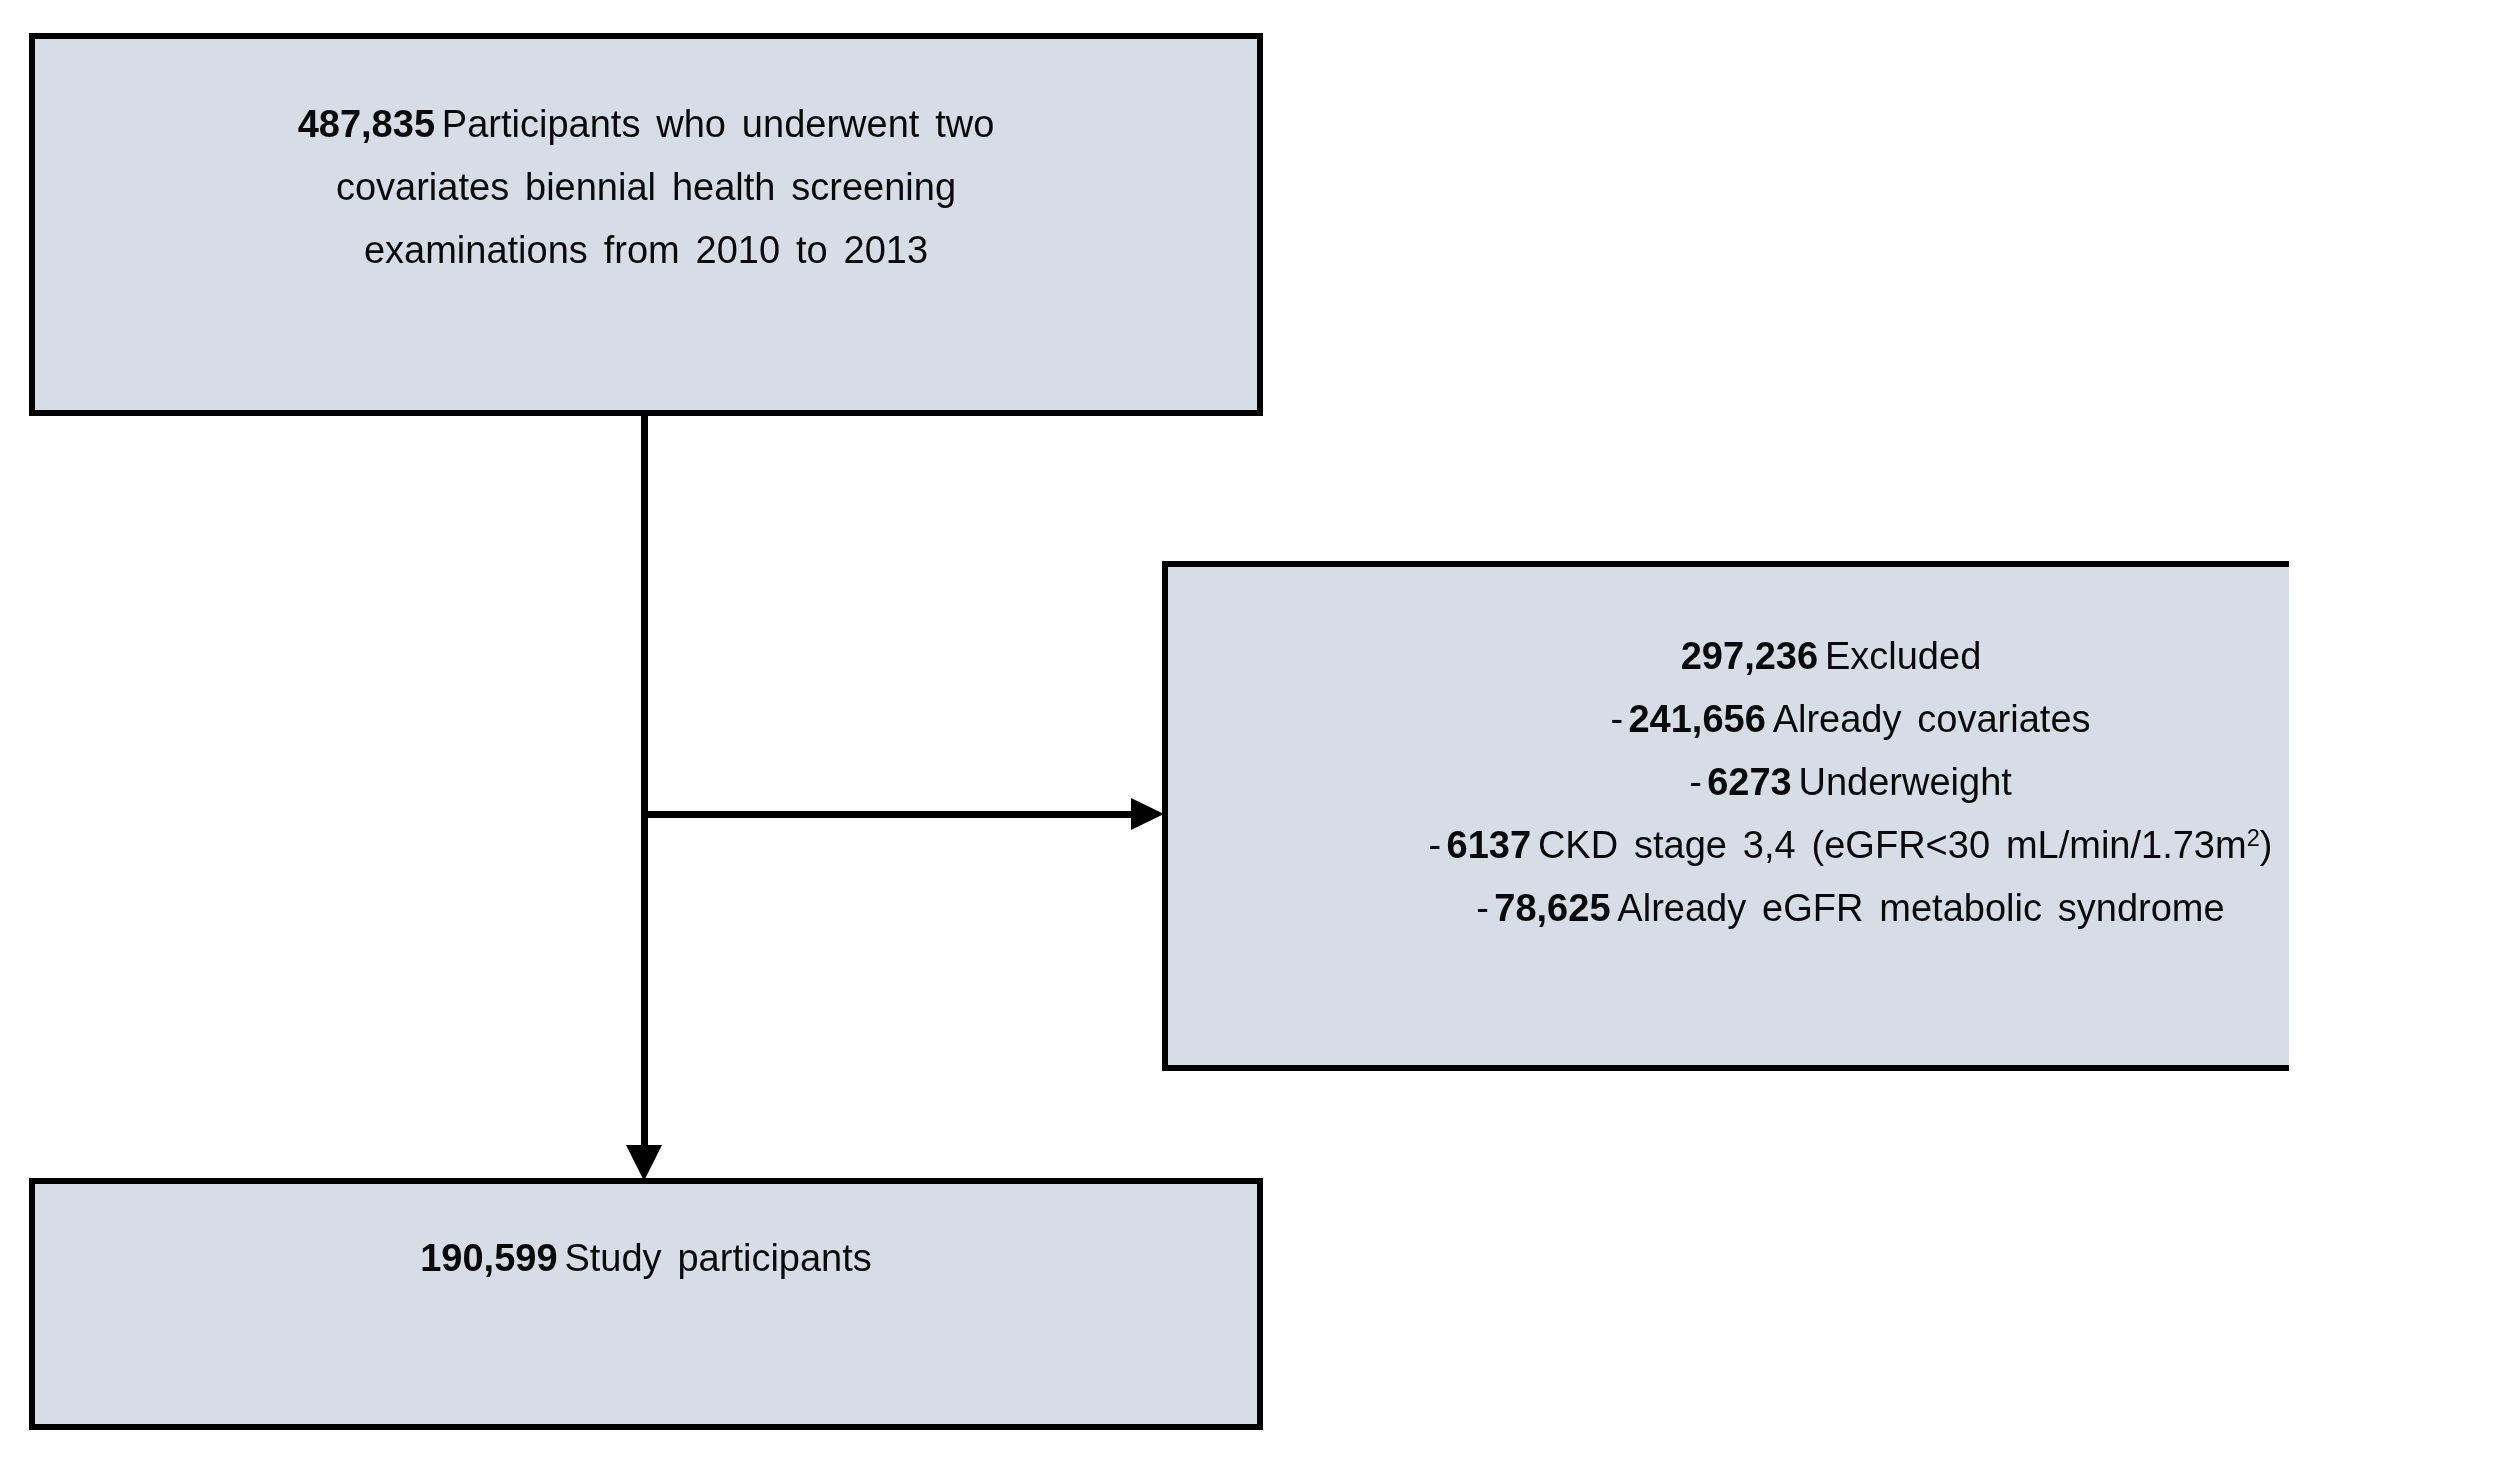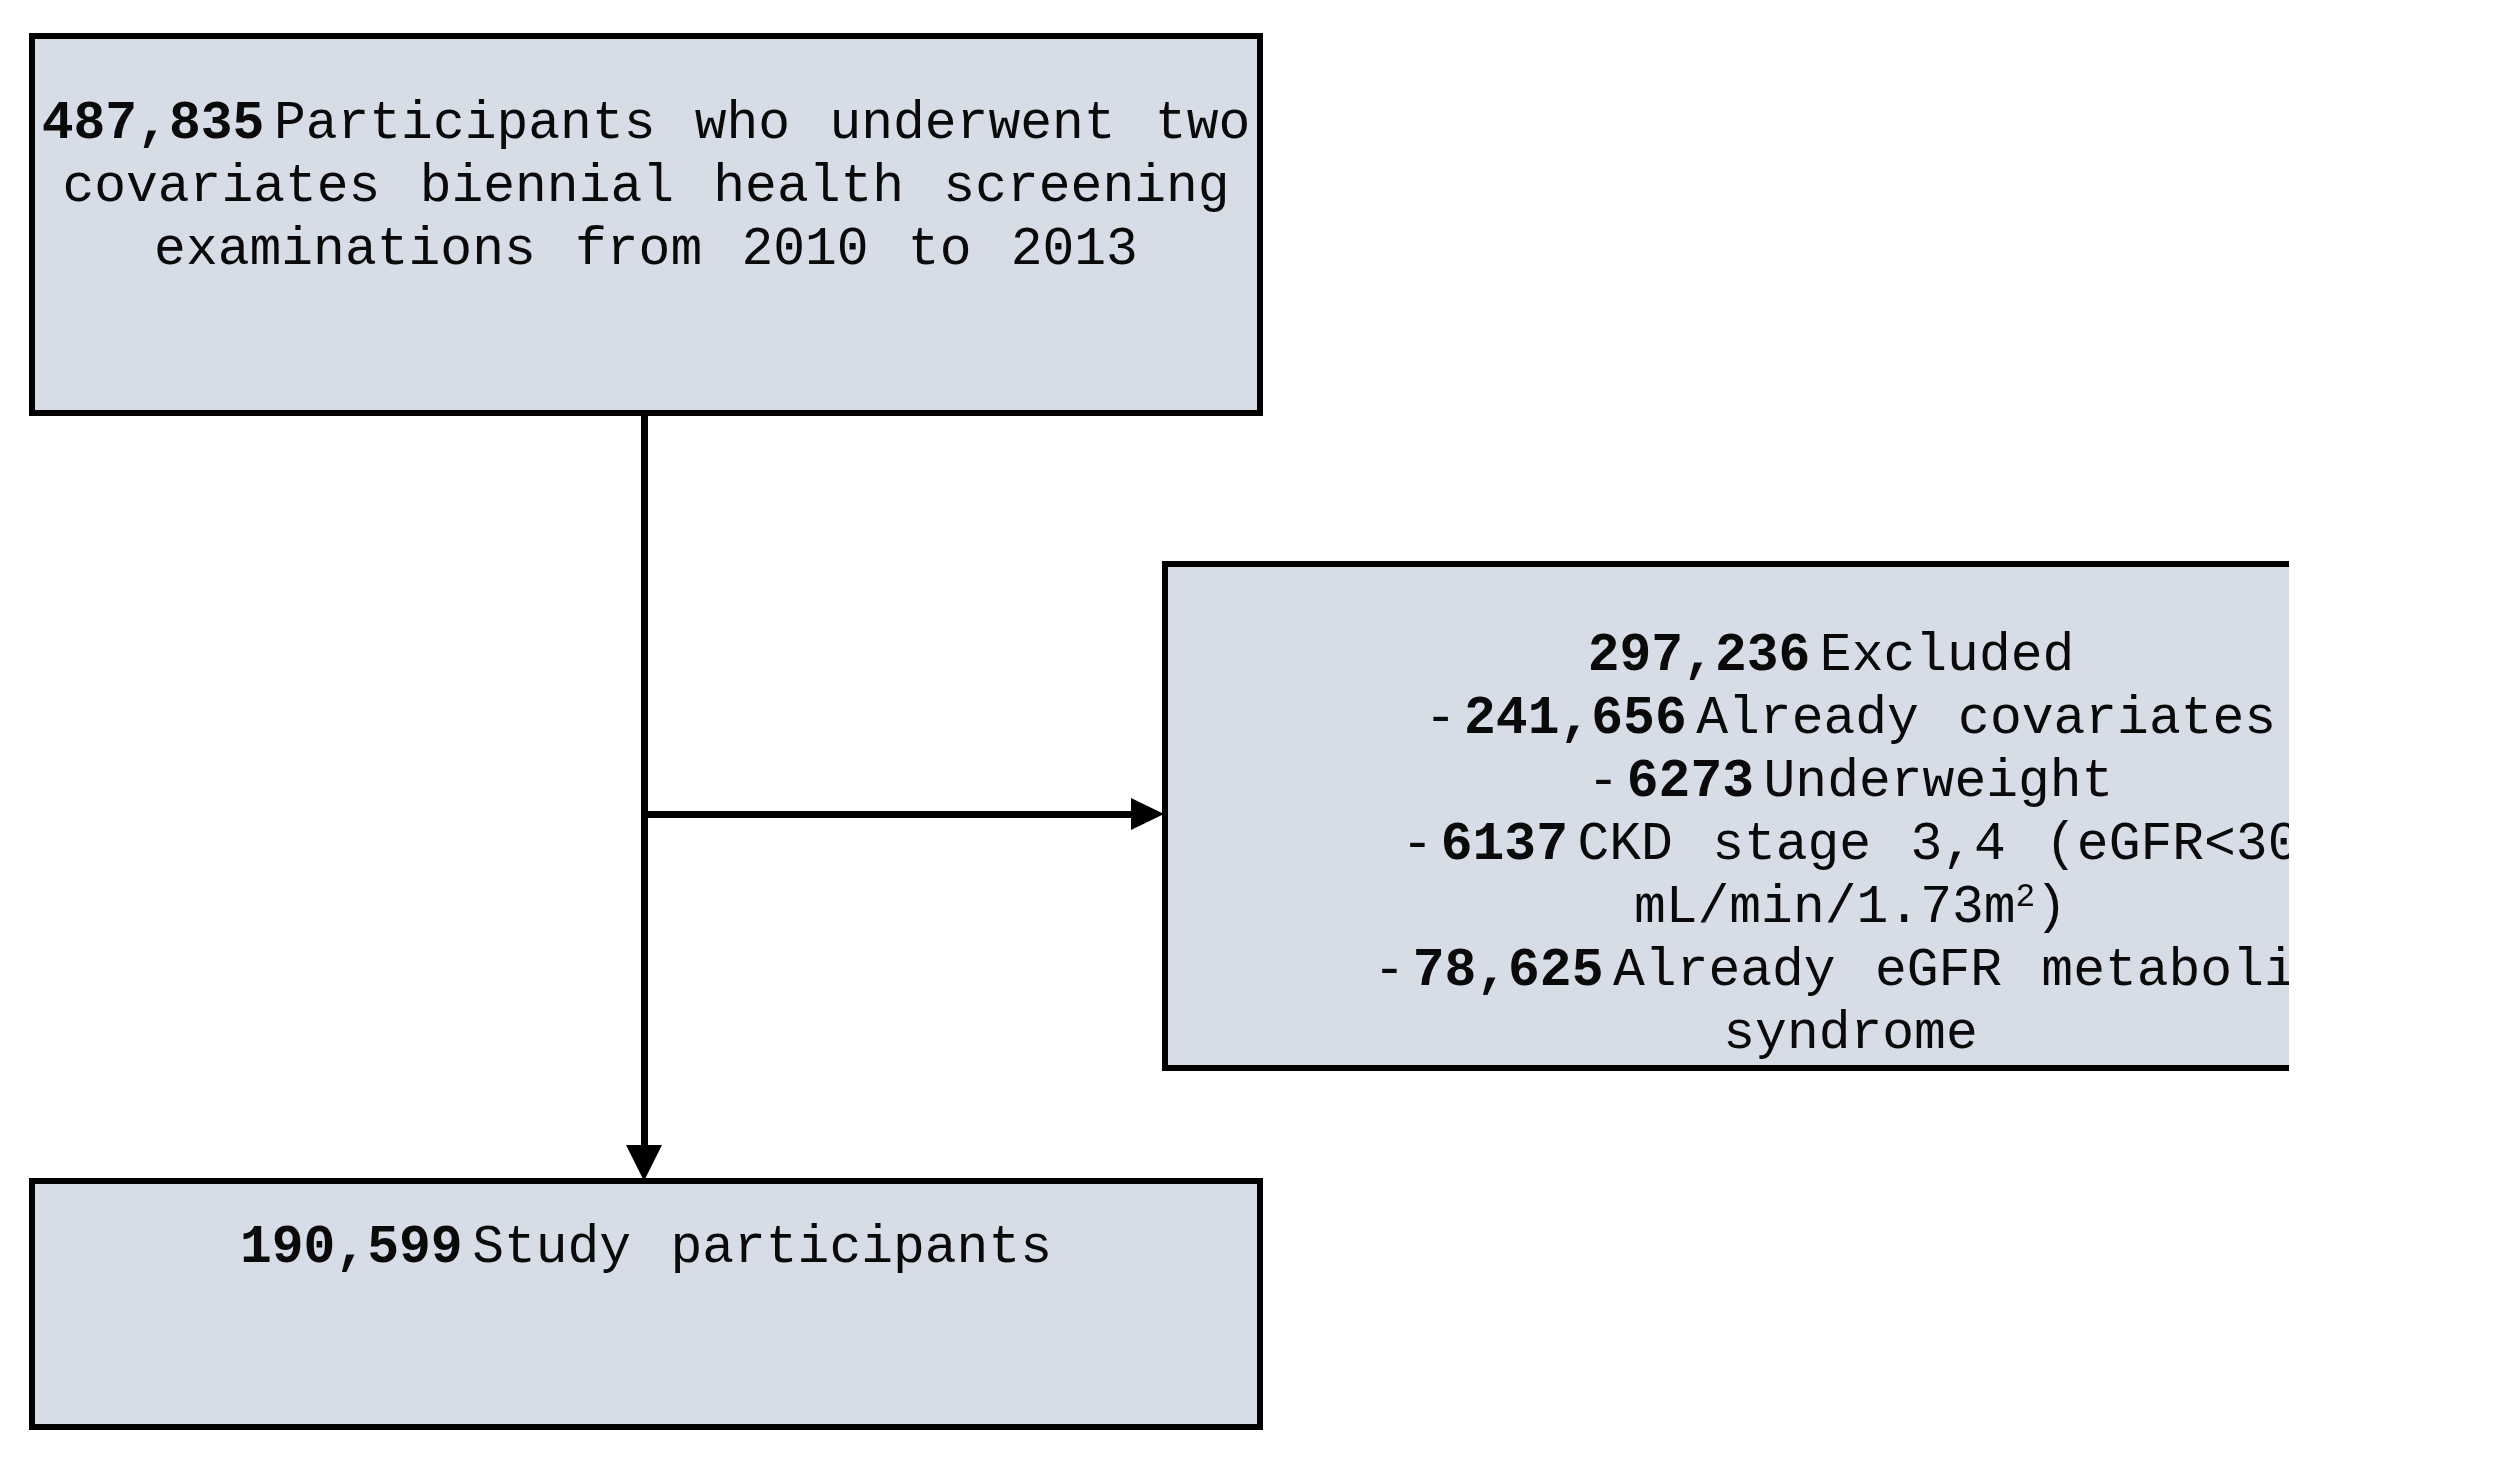--- a/index.html
+++ b/index.html
@@ -5,23 +5,23 @@
   html, body {
     margin: 0;
     padding: 0;
     background: #ffffff;
   }
   .canvas {
     position: relative;
     width: 2289px;
     height: 1466px;
     background: #ffffff;
-    font-family: Liberation Mono, monospace;
+    font-family: Liberation Sans, sans-serif;
     color: #0a0a0a;
-    font-size: 53px;
+    font-size: 38px;
     line-height: 63px;
     word-spacing: 0.14em;
     overflow: hidden;
   }
   .box {
     position: absolute;
     box-sizing: border-box;
     background: #d7dde6;
     border: 6.6px solid #000000;
   }
@@ -34,21 +34,21 @@
   .box-excl {
     left: 1162px; top: 561px;
     width: 1317px; height: 510px;
     padding: 58px 33px 0 54px;
     text-align: center;
   }
   .box-result {
     left: 29px; top: 1178px;
     width: 1234px; height: 252px;
     text-align: center;
-    padding-top: 33px;
+    padding-top: 43px;
   }
   .num {
     font-weight: bold;
     margin-right: 0.18em;
   }
   .excl-item {
     padding-left: 39px;
   }
   .dash {
     margin-right: 0.14em;

